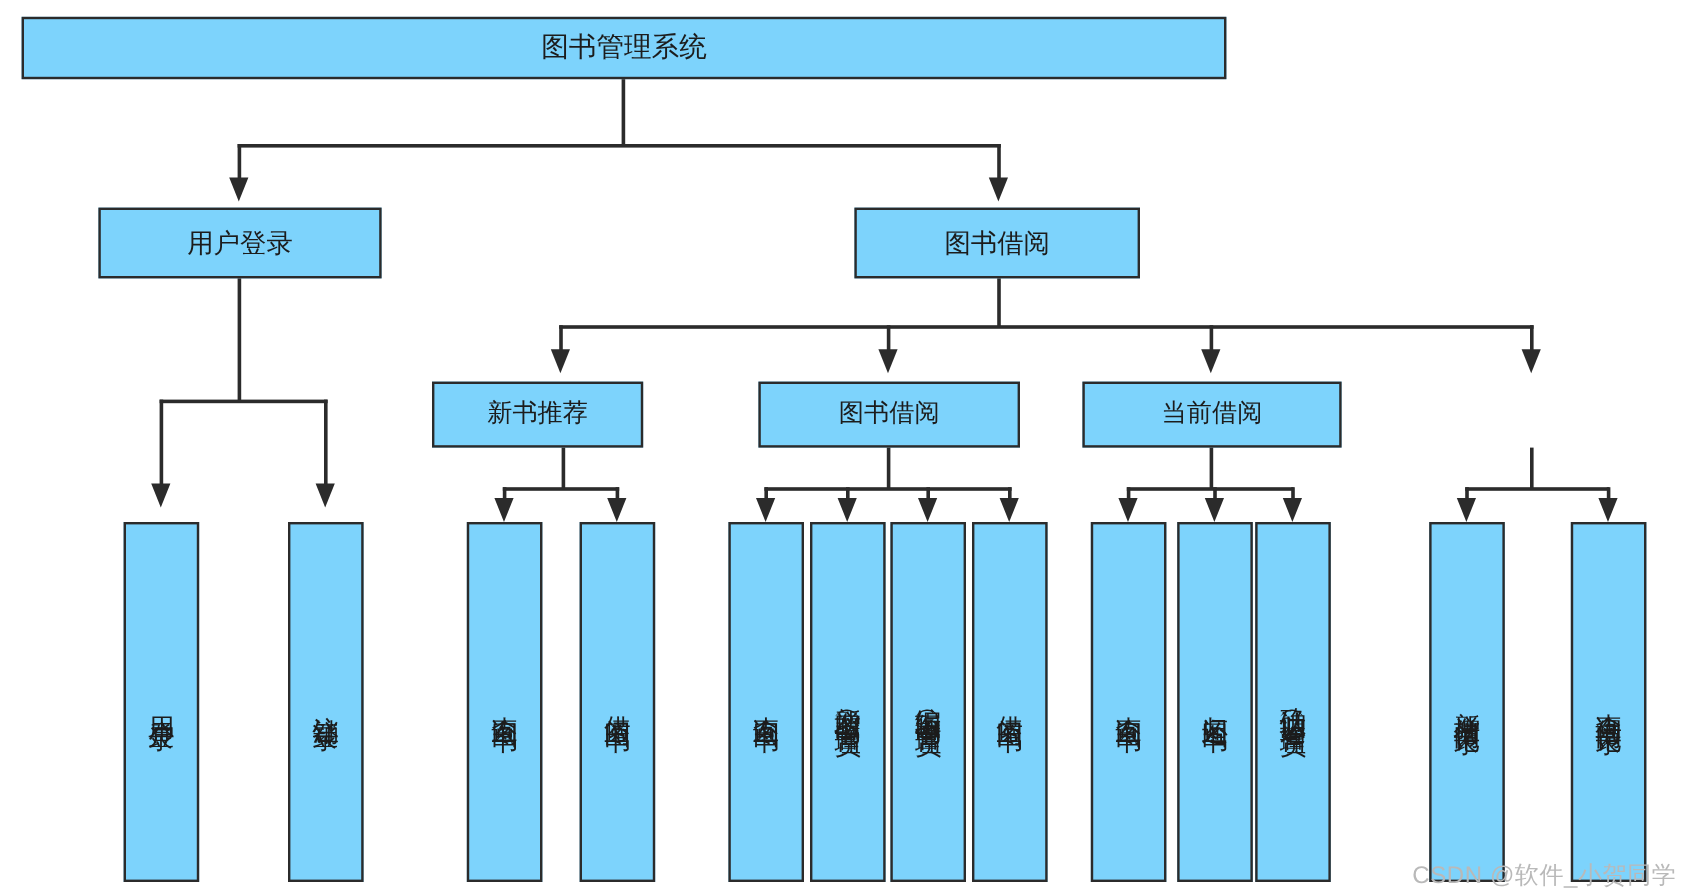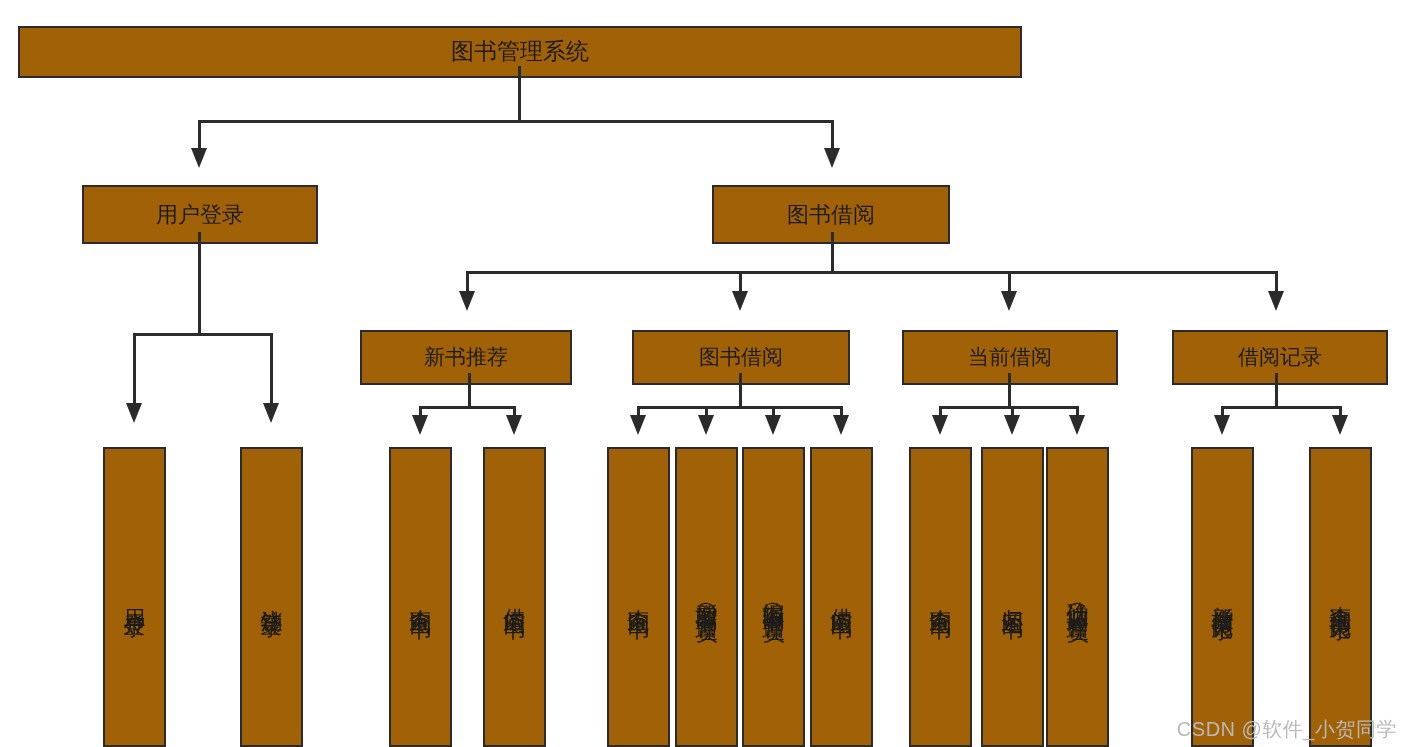--- a/index.html
+++ b/index.html
@@ -16,28 +16,27 @@
     width: 1405px;
     height: 747px;
     background: #ffffff;
     overflow: hidden;
   }
   
   .node {
     position: absolute;
     box-sizing: border-box;
     border: 2px solid #2b2b2b;
-    background: #a16207;
+    background: #7dd3fc;
     display: flex;
     align-items: center;
     justify-content: center;
     color: #1c1c1c;
     line-height: 1.18;
     text-align: center;
-    margin-top: 12px;
   }
   .node.root   { font-size: 23px; }
   .node.lvl2   { font-size: 22px; }
   .node.lvl3   { font-size: 21px; }
   .node.leaf   {
     font-size: 22px;
     writing-mode: vertical-rl;
     text-orientation: upright;
     letter-spacing: 3px;
     padding: 4px 0;
@@ -110,31 +109,28 @@
   <div class="edge h" style="left:466px; top:271px; width:812px; height:3px;"></div>
   <div class="edge v" style="left:466px; top:271px; width:3px; height:22px;"></div>
   <div class="arrow" style="left:459px; top:291px;"></div>
   <div class="edge v" style="left:739px; top:271px; width:3px; height:22px;"></div>
   <div class="arrow" style="left:732px; top:291px;"></div>
   <div class="edge v" style="left:1008px; top:271px; width:3px; height:22px;"></div>
   <div class="arrow" style="left:1001px; top:291px;"></div>
   <div class="edge v" style="left:1275px; top:271px; width:3px; height:22px;"></div>
   <div class="arrow" style="left:1268px; top:291px;"></div>
 
-  <div class="node lvl3" style="left:360px; top:318px; width:212px; height:55px;">
+  <div class="node lvl3" style="left:360px; top:318px; width:176px; height:55px;">
     <span>新书推荐</span>
   </div>
   <div class="node lvl3" style="left:632px; top:318px; width:218px; height:55px;">
     <span>图书借阅</span>
   </div>
   <div class="node lvl3" style="left:902px; top:318px; width:216px; height:55px;">
     <span>当前借阅</span>
-  </div>
-  <div class="node lvl3" style="left:1172px; top:318px; width:216px; height:55px;">
-    <span>借阅记录</span>
   </div>
 
   <div class="edge v" style="left:468px; top:373px; width:3px; height:35px;"></div>
   <div class="edge h" style="left:419px; top:406px; width:97px; height:3px;"></div>
   <div class="edge v" style="left:419px; top:406px; width:3px; height:14px;"></div>
   <div class="arrow" style="left:412px; top:415px;"></div>
   <div class="edge v" style="left:513px; top:406px; width:3px; height:14px;"></div>
   <div class="arrow" style="left:506px; top:415px;"></div>
 
   <div class="edge v" style="left:739px; top:373px; width:3px; height:35px;"></div>

